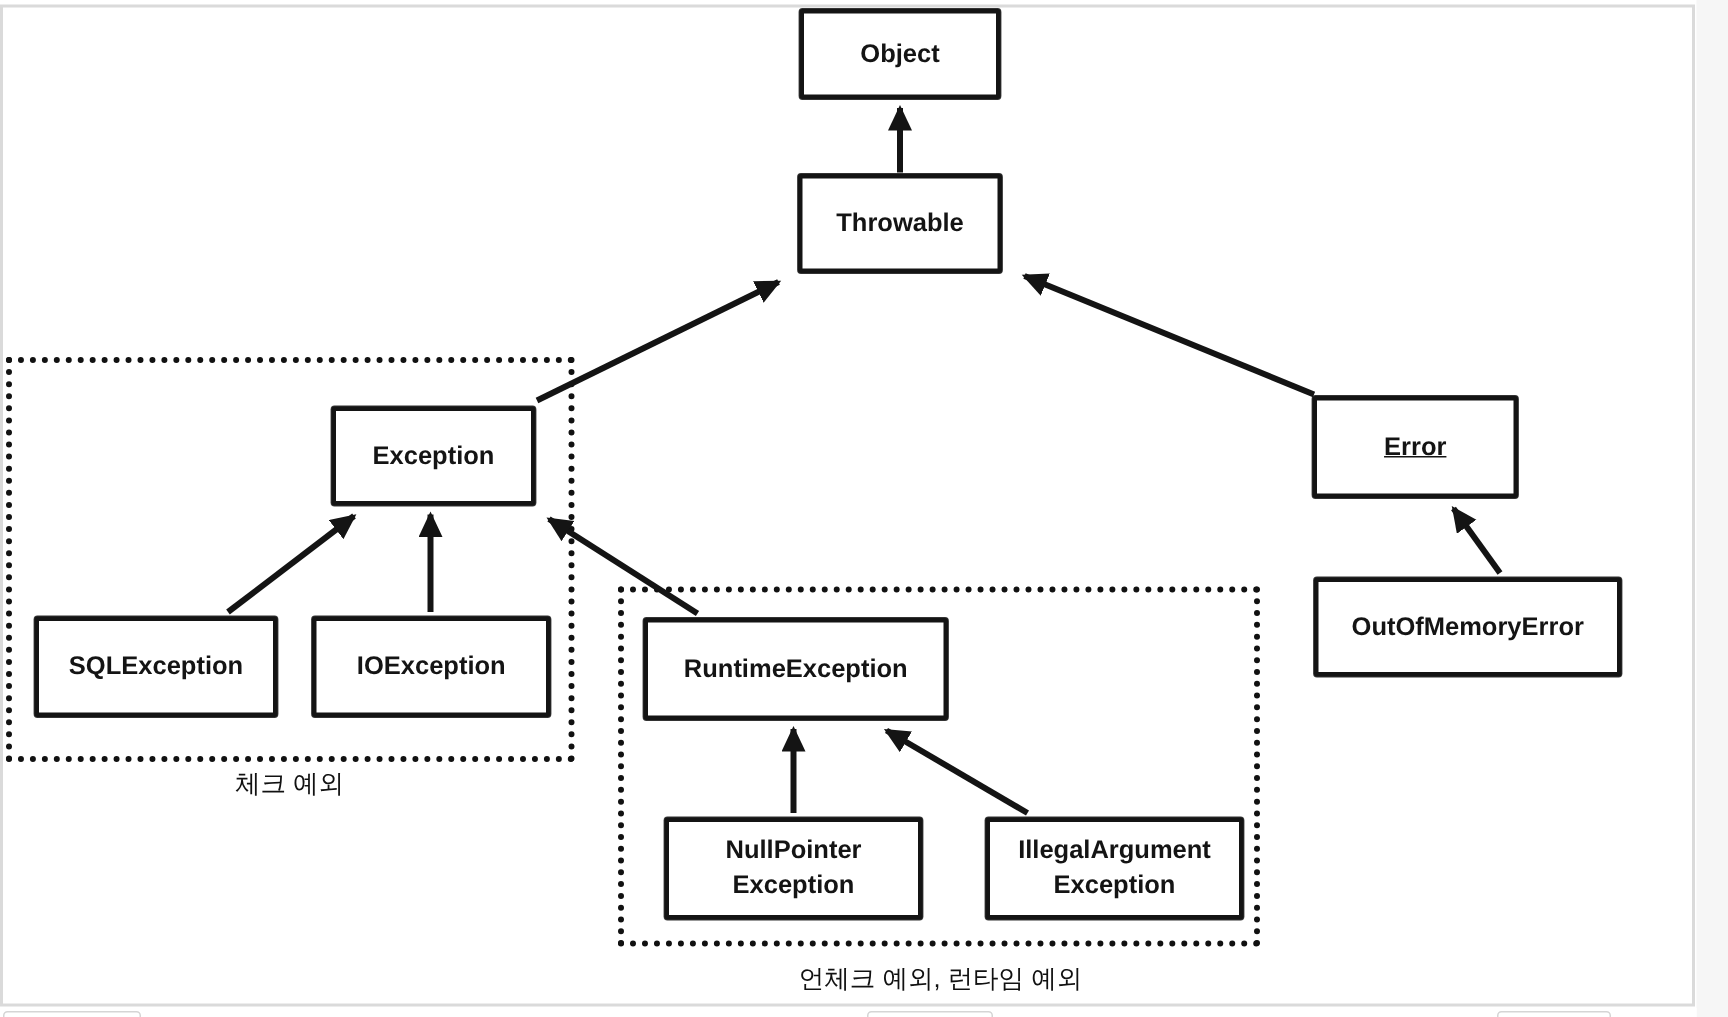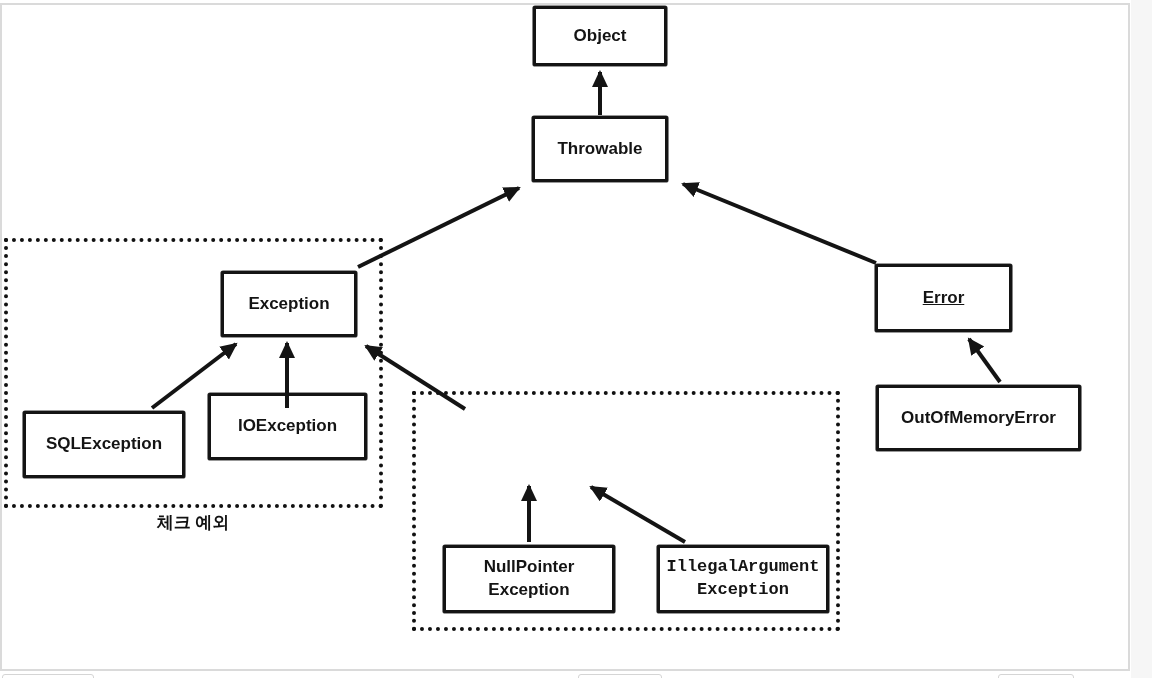--- a/index.html
+++ b/index.html
@@ -65,21 +65,21 @@
   .group-box {
     position: absolute;
     border: 4px dotted #111111;
     background: transparent;
     z-index: 1;
   }
 
   .group-label {
     position: absolute;
     text-align: center;
-    font-weight: 700;
+    font-weight: 400;
     font-size: 17px;
     color: #111111;
     z-index: 2;
   }
 
   #edges-svg {
     position: absolute;
     left: 0; top: 0;
     width: 1152px; height: 678px;
     z-index: 4;
@@ -116,24 +116,26 @@
       <line x1="287" y1="408" x2="287" y2="343" marker-end="url(#arrowhead)"></line>
       <line x1="465" y1="409" x2="366" y2="346" marker-end="url(#arrowhead)"></line>
       <line x1="529" y1="542" x2="529" y2="486" marker-end="url(#arrowhead)"></line>
       <line x1="685" y1="542" x2="591" y2="487" marker-end="url(#arrowhead)"></line>
       <line x1="1000" y1="382" x2="969" y2="339" marker-end="url(#arrowhead)"></line>
     </svg>
 
 <div class="group-box" style="left: 4px; top: 238px; width: 379px; height: 270px;"></div>
     <div class="group-label" style="left: 23px; top: 511px; width: 340px;">체크 예외</div>
     <div class="group-box" style="left: 412px; top: 391px; width: 428px; height: 240px;"></div>
+    <div class="group-label" style="left: 457px; top: 641px; width: 340px;">언체크 예외, 런타임 예외</div>
     <div class="class-box" style="left: 533px; top: 6px; width: 134px; height: 60px;">Object</div>
     <div class="class-box" style="left: 532px; top: 116px; width: 136px; height: 66px;">Throwable</div>
     <div class="class-box" style="left: 221px; top: 271px; width: 136px; height: 66px;">Exception</div>
     <div class="class-box" style="left: 23px; top: 411px; width: 162px; height: 67px;">SQLException</div>
-    <div class="class-box" style="left: 208px; top: 393px; width: 159px; height: 67px;">IOException</div>
+    <div class="class-box" style="left: 208px; top: 411px; width: 159px; height: 67px;">IOException</div>
+    <div class="class-box" style="left: 429px; top: 412px; width: 203px; height: 68px;">RuntimeException</div>
     <div class="class-box" style="left: 443px; top: 545px; width: 172px; height: 68px; text-align: center;">NullPointer
 Exception</div>
-    <div class="class-box" style="left: 657px; top: 545px; width: 172px; height: 68px; font-family: Liberation Mono, monospace;">IllegalArgument
+    <div class="class-box" style="left: 657px; top: 545px; width: 172px; height: 68px;">IllegalArgument
 Exception</div>
     <div class="class-box" style="left: 875px; top: 264px; width: 137px; height: 68px; text-decoration: underline;">Error</div>
     <div class="class-box" style="left: 876px; top: 385px; width: 205px; height: 66px;">OutOfMemoryError</div>
   </div>
 
 </body></html>

